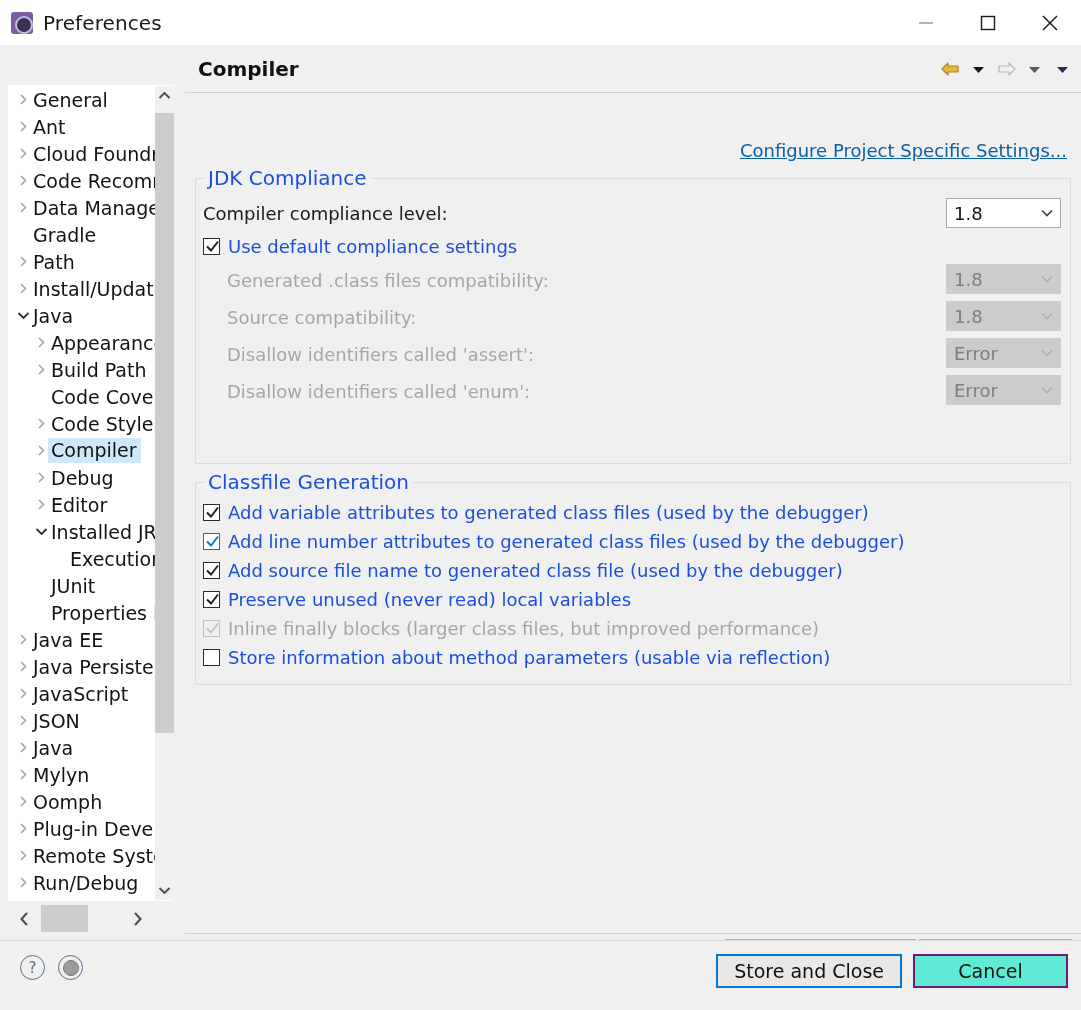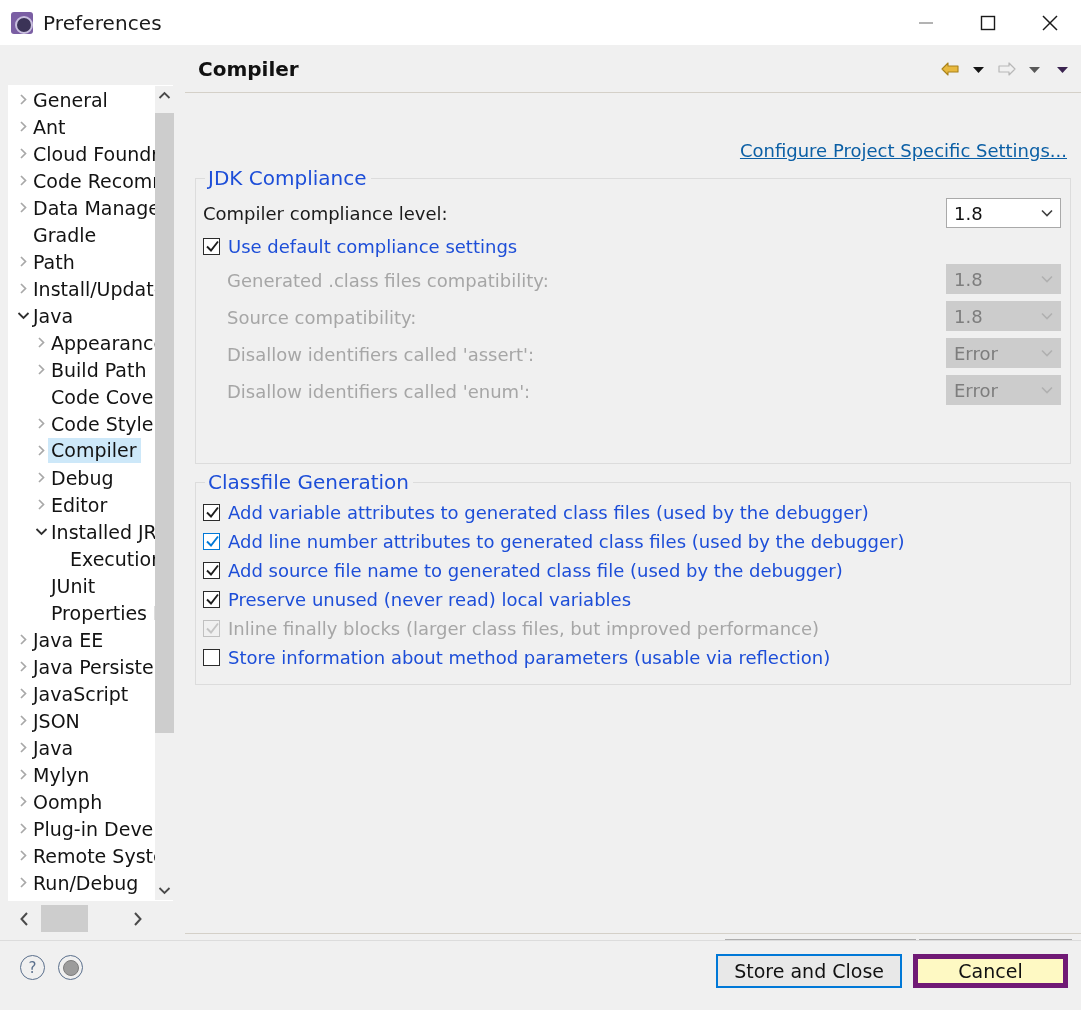--- a/index.html
+++ b/index.html
@@ -335,22 +335,22 @@
     border-radius: 50%;
     background: #9c9c9c;
     border: 1px solid #7d7d7d;
   }
   #footer-buttons {
     position: absolute; right: 13px; top: 13px;
     display: flex; gap: 11px;
   }
   .dbtn {
     height: 34px;
-    border: 5px solid #701a75;
-    background: #fef9c3;
+    border: 2px solid #701a75;
+    background: #5eead4;
     font-family: "DejaVu Sans", "Liberation Sans", sans-serif;
     font-size: 19px;
     color: #111111;
     display: flex; align-items: center; justify-content: center;
     padding: 0 16px;
     cursor: default;
   }
   .dbtn.primary {
     border: 2px solid #0078d7;
     background: #e8e8e8;

